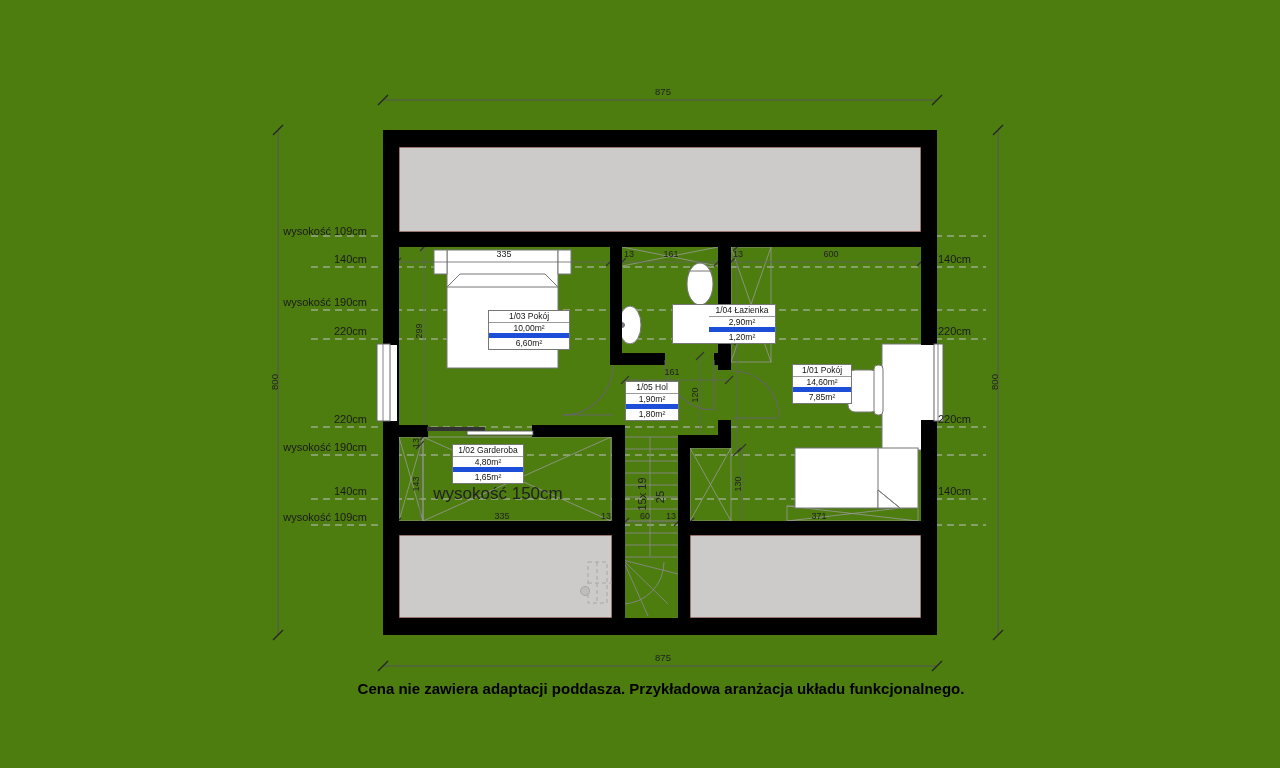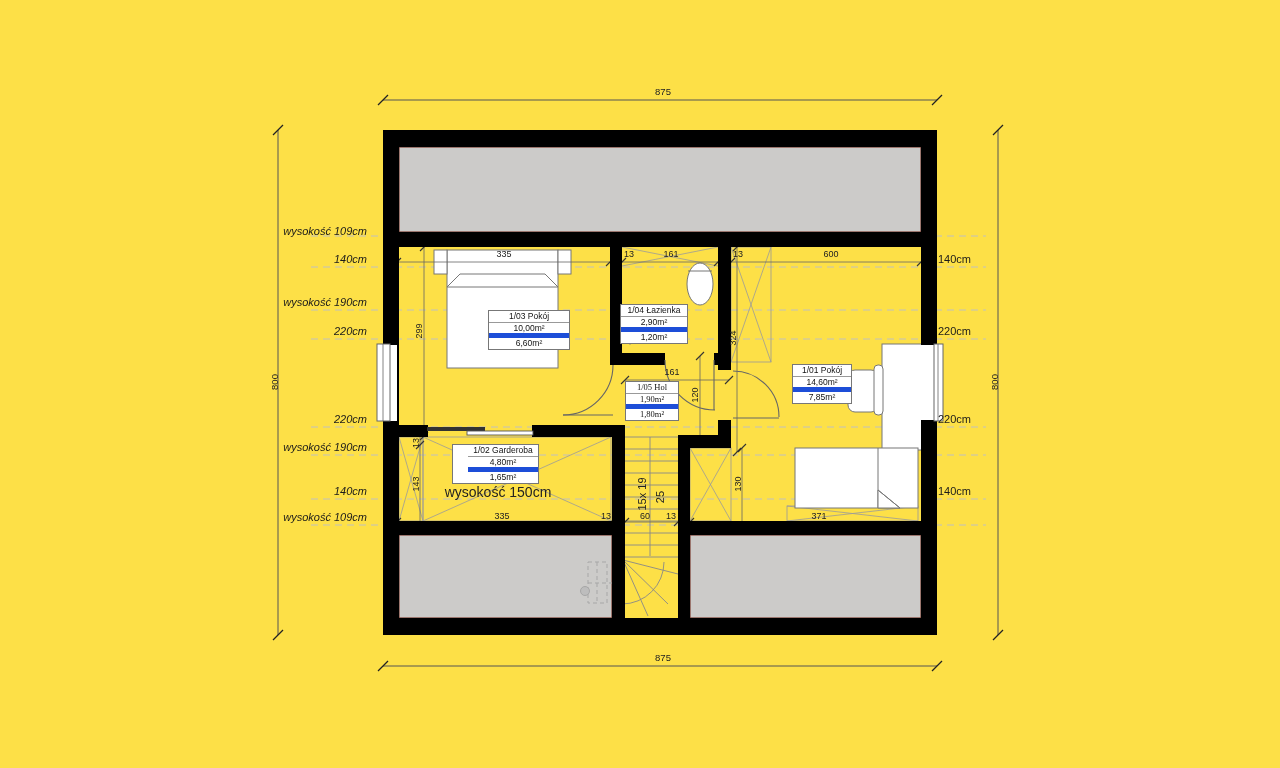--- a/index.html
+++ b/index.html
@@ -1,32 +1,32 @@
 <!DOCTYPE html>
 <html><head>
 <meta charset="utf-8">
 <style>
   html,body{margin:0;padding:0;background:#ffffff;}
-  #stage{position:relative;width:1280px;height:768px;background:#fde047;overflow:hidden;
+  #stage{position:relative;width:1280px;height:768px;background:#4d7c0f;overflow:hidden;
          font-family:"Liberation Sans", sans-serif;color:#111;}
   #plan-svg{position:absolute;left:0;top:0;}
   .txt{position:absolute;white-space:nowrap;}
   .hlabel{font-size:11px;color:#1a1a1a;}
-  .hlabel-l{left:270px;width:97px;text-align:right;font-style:italic;}
+  .hlabel-l{left:270px;width:97px;text-align:right;}
   .hlabel-r{left:938px;}
   .dim{font-size:9px;color:#222;transform:translateX(-50%);}
   .dimv{font-size:9px;color:#222;transform:translate(-50%,-50%) rotate(-90deg);}
   .odim{font-size:9.5px;color:#222;transform:translateX(-50%);}
   .odimv{font-size:9.5px;color:#222;transform:translate(-50%,-50%) rotate(-90deg);}
   .stairtxt{font-size:11px;color:#222;transform:translate(-50%,-50%) rotate(-90deg);}
   .room-box{position:absolute;background:#fff;border:1px solid #777;font-size:8.5px;
             text-align:center;line-height:10.5px;color:#111;}
   .room-box .rname{border-bottom:1px solid #999;padding:0 2px;}
   .room-box .rarea{border-bottom:5px solid #1d4ed8;}
-  .gard-h{font-size:14px;color:#222;transform:translateX(-50%);}
+  .gard-h{font-size:17px;color:#222;transform:translateX(-50%);}
   .caption{font-size:15px;font-weight:bold;color:#000;transform:translateX(-50%);}
 </style>
 </head>
 <body>
 
 <div id="stage">
 
   <svg id="plan-svg" width="1280" height="768" viewBox="0 0 1280 768">
 
     <g fill="#cccbc9" stroke="#7b3f33" stroke-width="1.2">
@@ -256,35 +256,36 @@
   <div class="txt stairtxt" style="left:642px;top:494px;">15x 19</div>
   <div class="txt stairtxt" style="left:660px;top:497px;">25</div>
 
   <div class="txt gard-h" style="left:498px;top:484px;">wysokość 150cm</div>
 
   <div class="room-box" style="left:465px;top:310px;width:80px;margin-left:23px;">
     <div class="rname">1/03 Pokój</div>
     <div class="rarea">10,00m²</div>
     <div>6,60m²</div>
   </div>
-  <div class="room-box" style="left:620px;top:304px;width:66px;">
+  <div class="room-box" style="left:672px;top:304px;width:66px;padding-left:36px;">
     <div class="rname">1/04 Łazienka</div>
     <div class="rarea">2,90m²</div>
     <div>1,20m²</div>
   </div>
-  <div class="room-box" style="left:625px;top:381px;width:52px;font-family:Liberation Serif, serif;">
+  <div class="room-box" style="left:625px;top:381px;width:52px;">
     <div class="rname">1/05 Hol</div>
     <div class="rarea">1,90m²</div>
     <div>1,80m²</div>
   </div>
   <div class="room-box" style="left:782px;top:364px;width:58px;margin-left:10px;">
     <div class="rname">1/01 Pokój</div>
     <div class="rarea">14,60m²</div>
     <div>7,85m²</div>
   </div>
-  <div class="room-box" style="left:452px;top:444px;width:70px;padding-left:15px;">
+  <div class="room-box" style="left:452px;top:444px;width:70px;">
     <div class="rname">1/02 Garderoba</div>
     <div class="rarea">4,80m²</div>
     <div>1,65m²</div>
   </div>
 
+  <div class="txt caption" style="left:661px;top:680px;">Cena nie zawiera adaptacji poddasza. Przykładowa aranżacja układu funkcjonalnego.</div>
 
 </div>
 
 </body></html>

